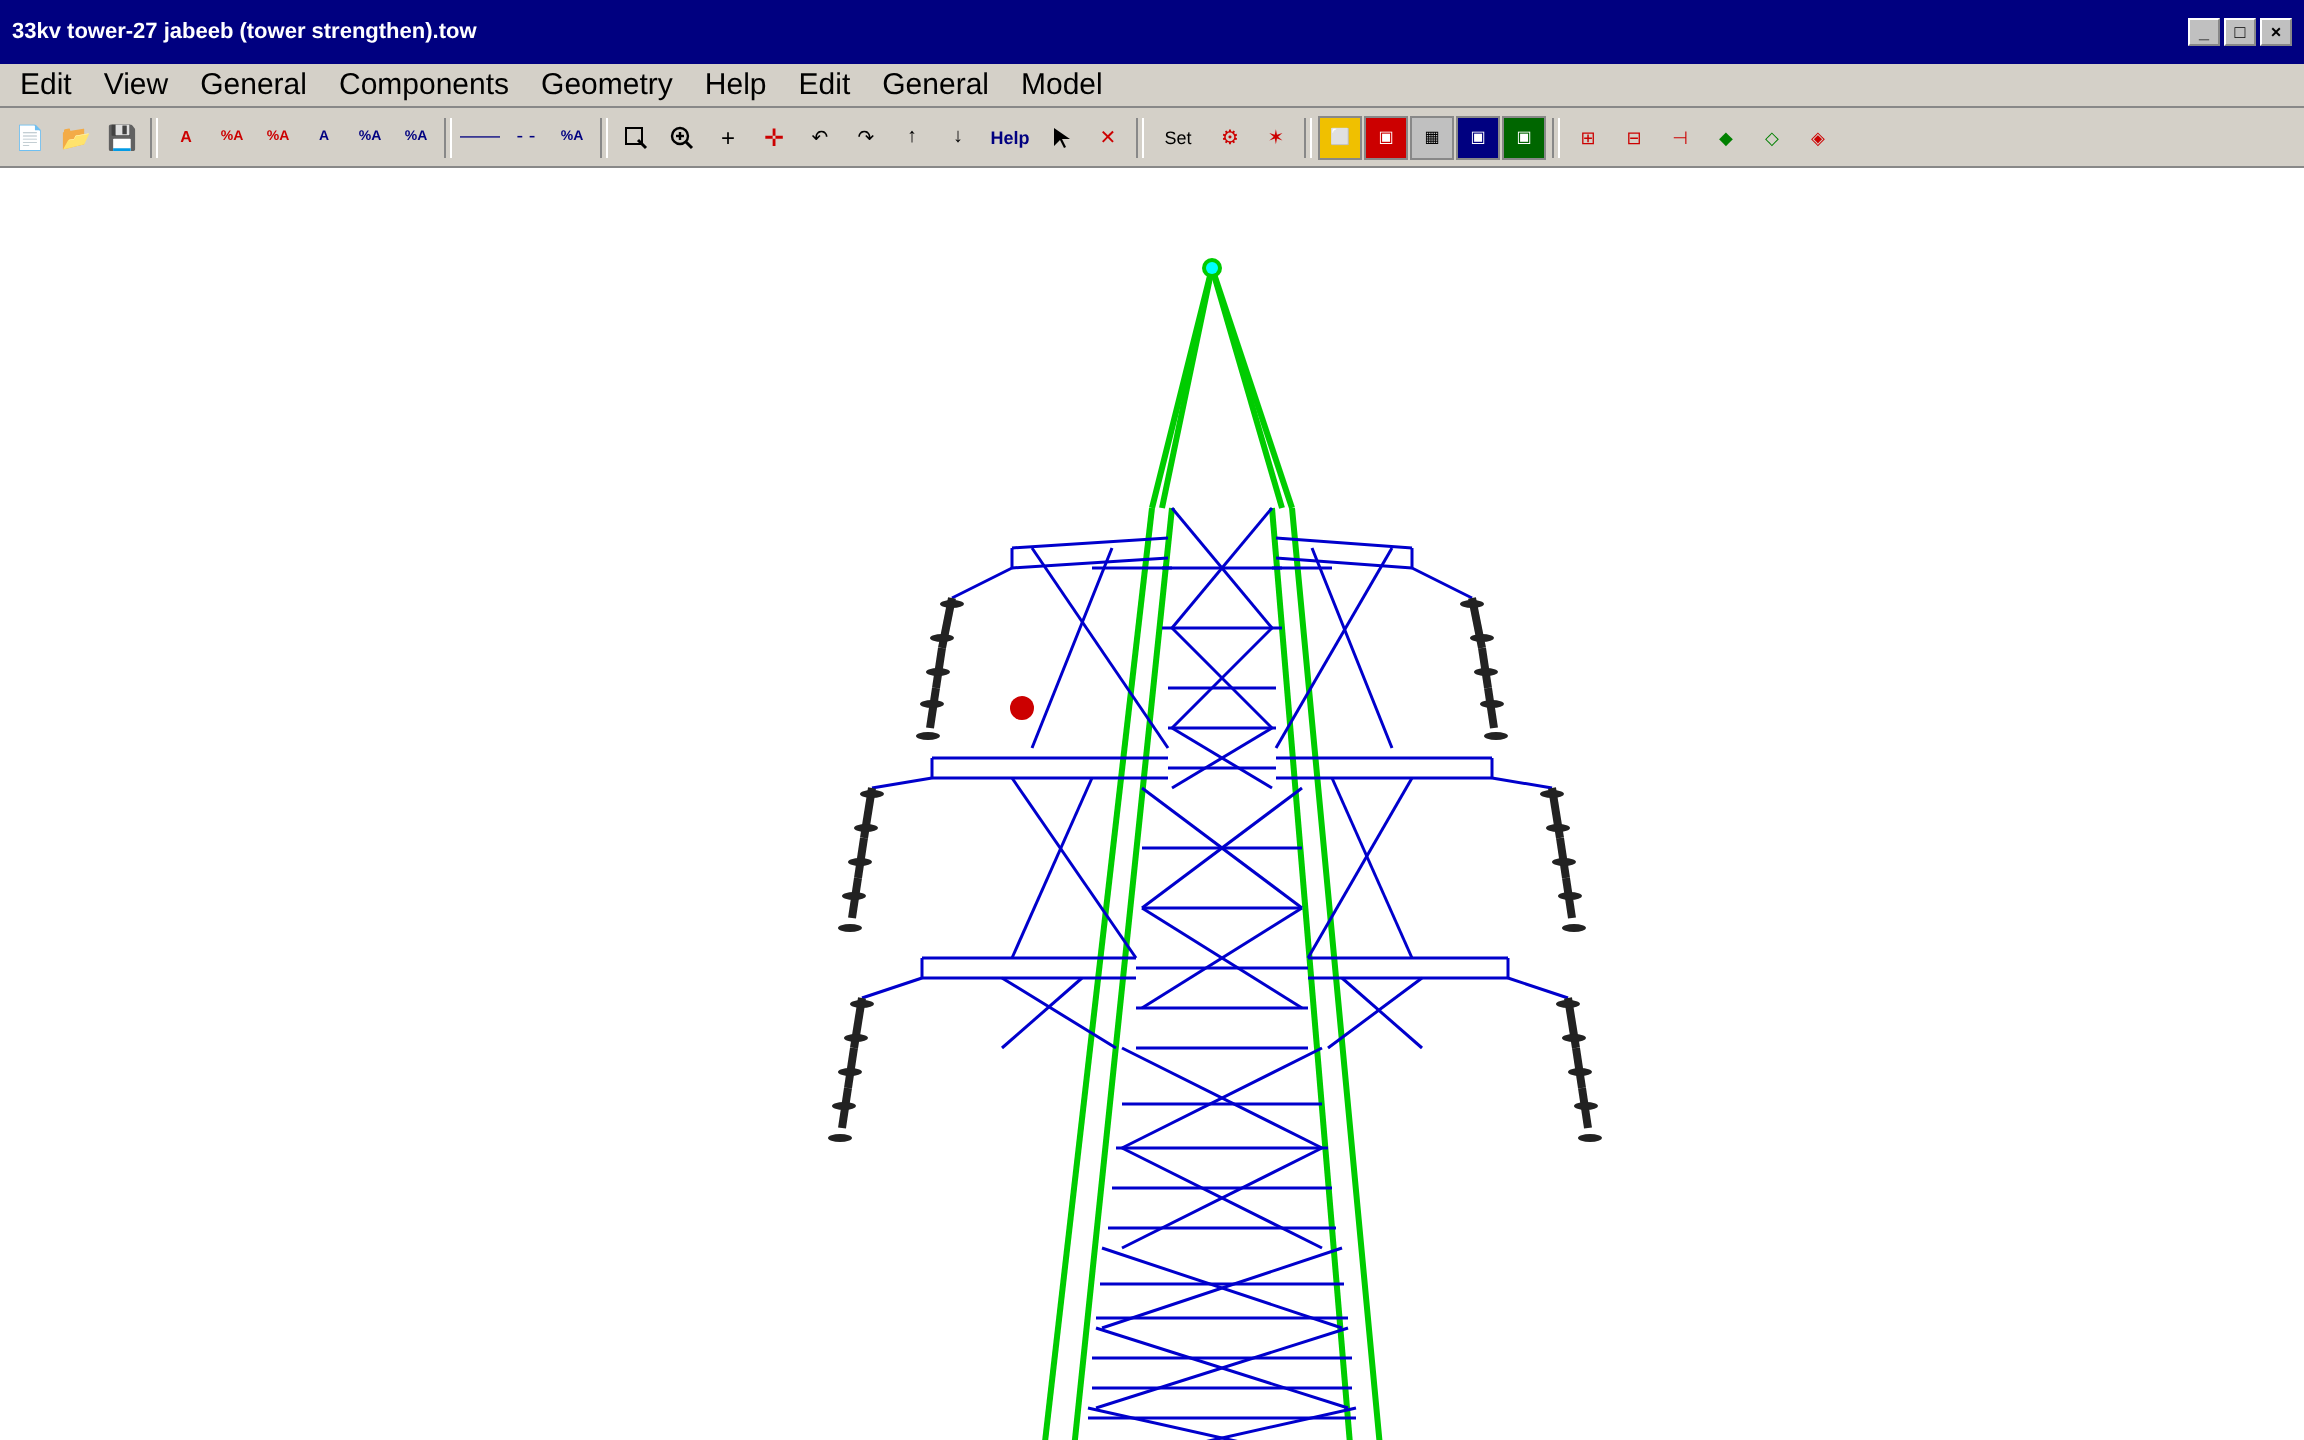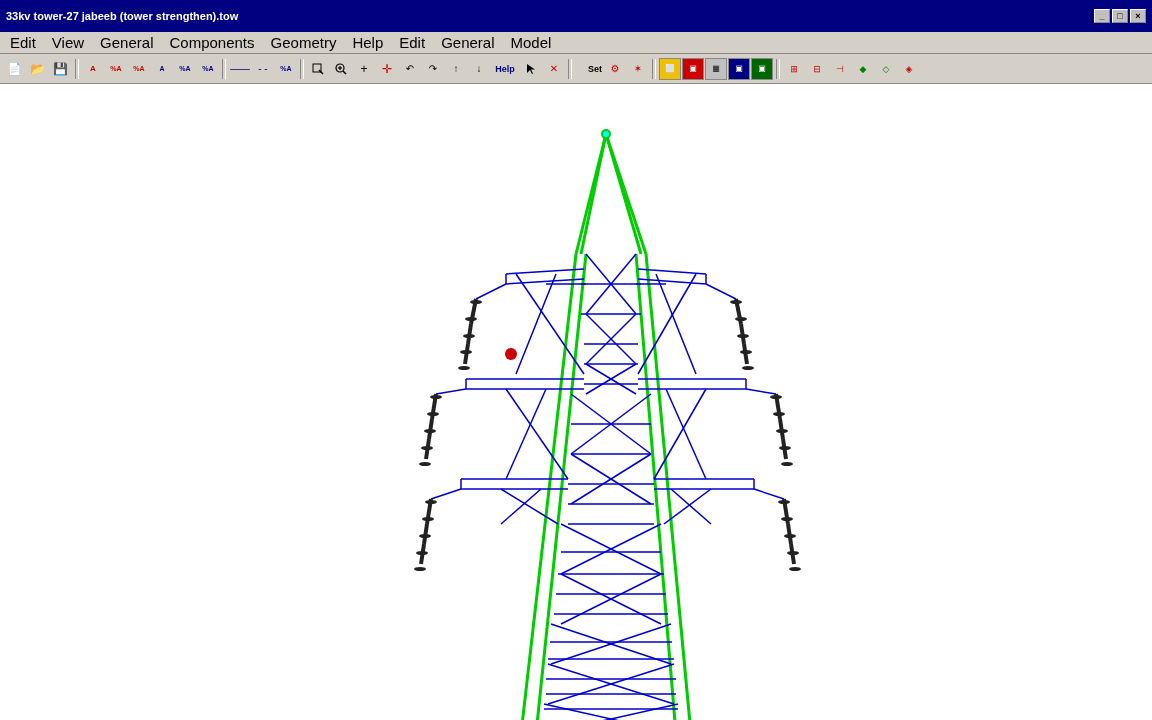--- a/index.html
+++ b/index.html
@@ -244,21 +244,21 @@
   <div class="toolbar-btn">
     <svg width="14" height="14" viewBox="0 0 14 14">
       <path d="M3 2 L3 11 L6 8 L8 12 L9 11.5 L7 7.5 L11 7.5 Z" fill="#000" stroke="none"></path>
     </svg>
   </div>
   <div class="toolbar-btn">
     <span style="font-size:10px; color:#cc0000;">✕</span>
   </div>
   <div class="toolbar-separator"></div>
 
-  <div class="toolbar-btn" style="width:28px; font-size:9px; font-weight:bold;justify-content:flex-end;">
+  <div class="toolbar-btn" style="width:28px; font-size:9px; font-weight:normal;">
     <span>Set</span>
   </div>
 
   <div class="toolbar-btn">
     <span style="font-size:10px; color:#cc0000;">⚙</span>
   </div>
   <div class="toolbar-btn">
     <span style="font-size:10px; color:#cc0000;">✶</span>
   </div>
   <div class="toolbar-separator"></div>

